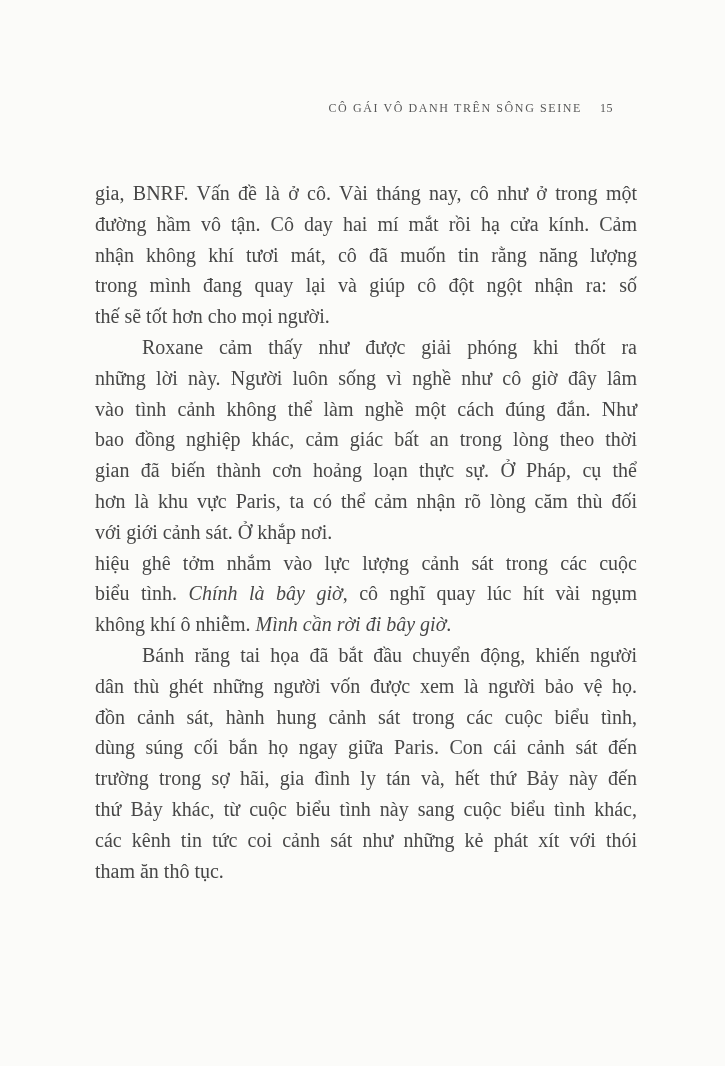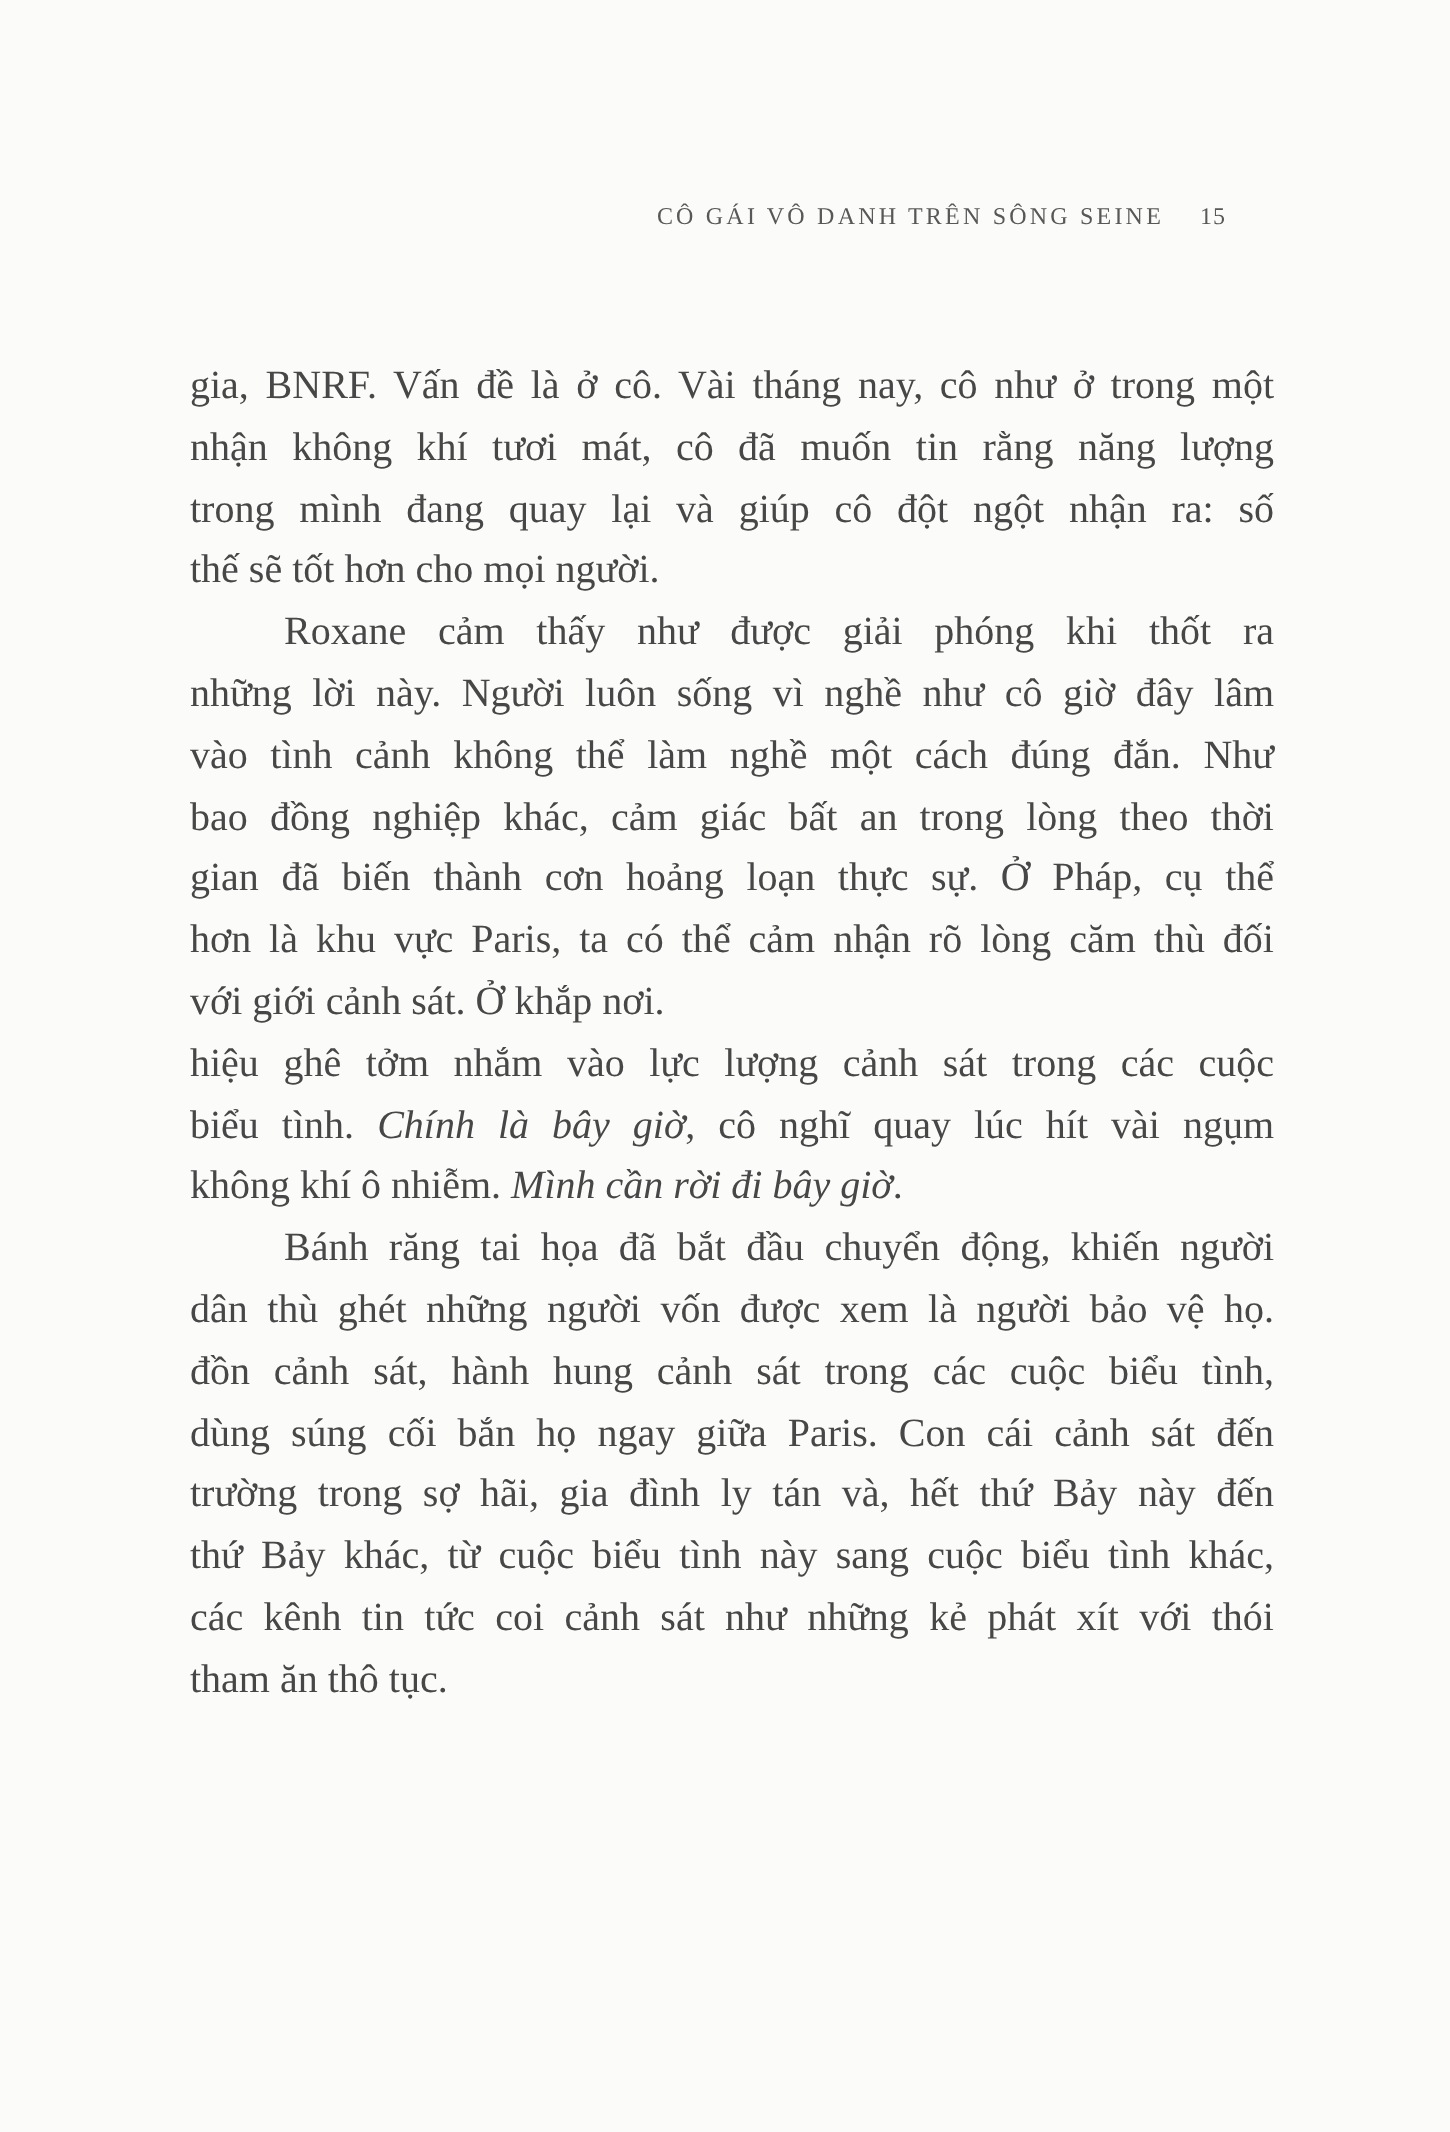--- a/index.html
+++ b/index.html
@@ -61,20 +61,21 @@
 </style>
 </head>
 <body>
 
 <div class="page">
   <div class="running-header">
     <span class="running-title">CÔ GÁI VÔ DANH TRÊN SÔNG SEINE</span><span class="page-number">15</span>
   </div>
   <div class="body-text">
       <div class="line"><span>gia, BNRF. Vấn đề là ở cô. Vài tháng nay, cô như ở trong một</span></div>
+      <div class="line"><span>đường hầm vô tận. Cô day hai mí mắt rồi hạ cửa kính. Cảm</span></div>
       <div class="line"><span>nhận không khí tươi mát, cô đã muốn tin rằng năng lượng</span></div>
       <div class="line"><span>trong mình đang quay lại và giúp cô đột ngột nhận ra: số</span></div>
       <div class="line last"><span>thế sẽ tốt hơn cho mọi người.</span></div>
       <div class="line indent"><span>Roxane cảm thấy như được giải phóng khi thốt ra</span></div>
       <div class="line"><span>những lời này. Người luôn sống vì nghề như cô giờ đây lâm</span></div>
       <div class="line"><span>vào tình cảnh không thể làm nghề một cách đúng đắn. Như</span></div>
       <div class="line"><span>bao đồng nghiệp khác, cảm giác bất an trong lòng theo thời</span></div>
       <div class="line"><span>gian đã biến thành cơn hoảng loạn thực sự. Ở Pháp, cụ thể</span></div>
       <div class="line"><span>hơn là khu vực Paris, ta có thể cảm nhận rõ lòng căm thù đối</span></div>
       <div class="line last"><span>với giới cảnh sát. Ở khắp nơi.</span></div>

